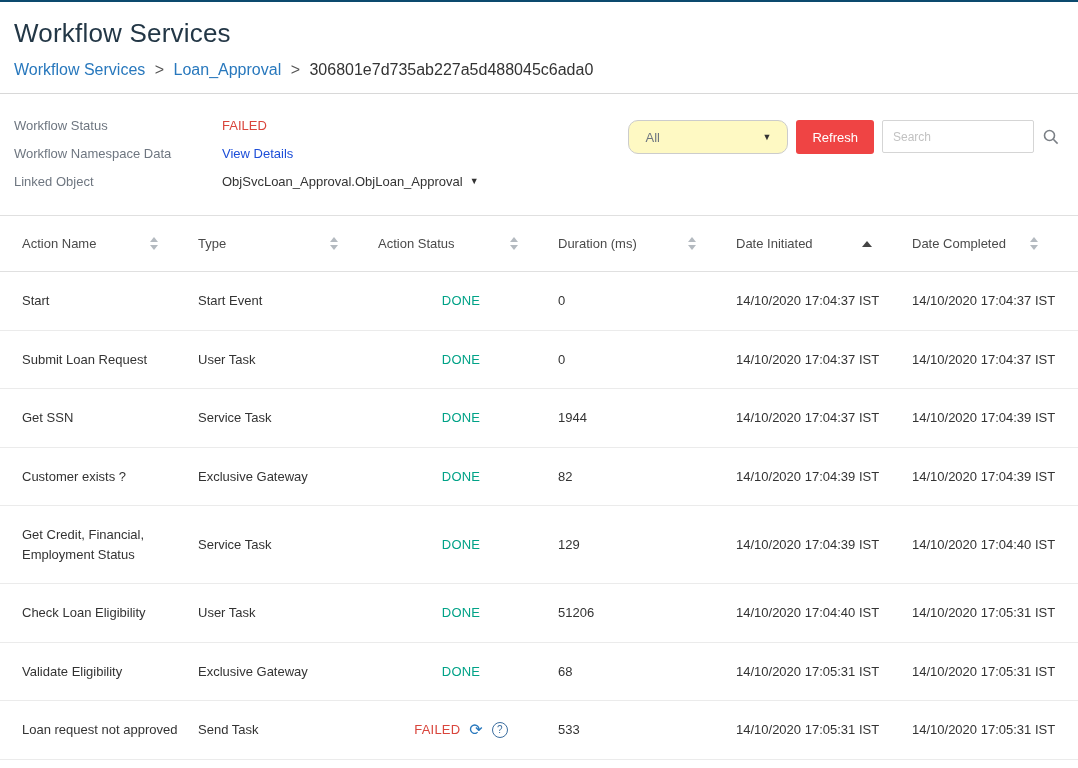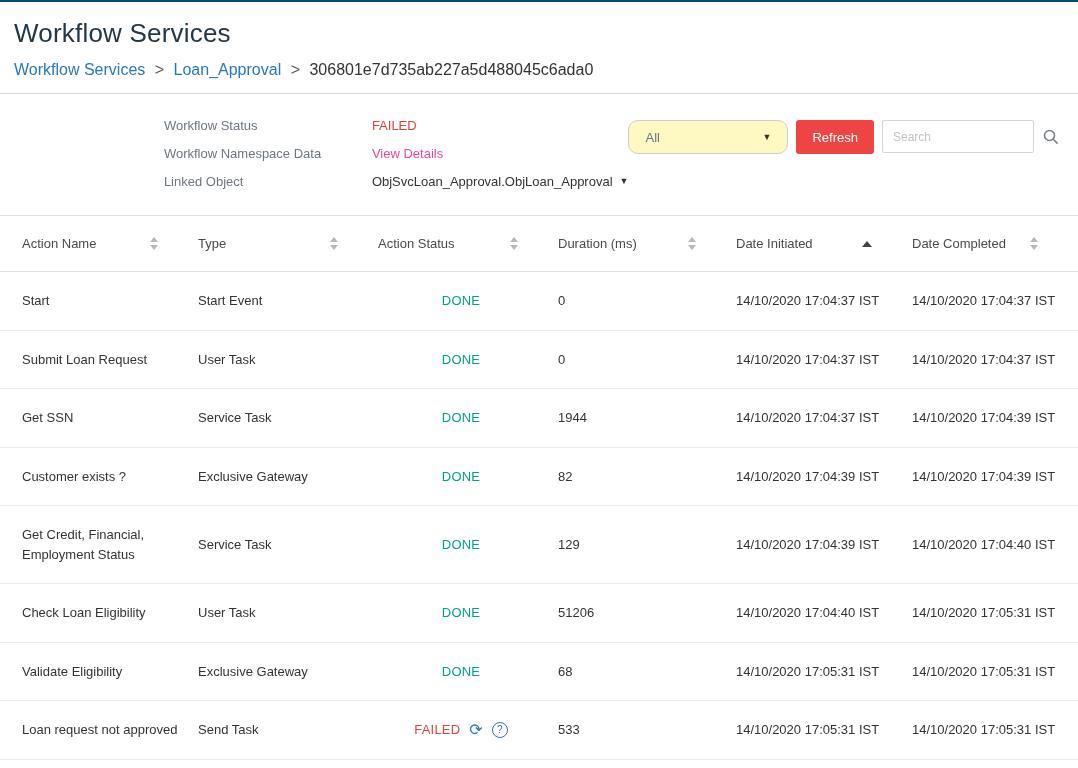--- a/index.html
+++ b/index.html
@@ -18,25 +18,25 @@
     font-size: 26px;
     font-weight: 500;
     color: #233746;
     letter-spacing: 0.2px;
   }
   .breadcrumb { font-size: 16px; color: #333; }
   .breadcrumb a { color: #2878bd; text-decoration: none; cursor: pointer; }
   .breadcrumb .sep { margin: 0 5px; color: #555; }
 
   
-  .info-bar { display: flex; justify-content: flex-end; align-items: flex-start; padding: 24px 10px 26px 14px; }
+  .info-bar { display: flex; justify-content: space-between; align-items: flex-start; padding: 24px 10px 26px 14px; }
   .info-grid { display: grid; grid-template-columns: 208px auto; row-gap: 13px; font-size: 13px; align-items: center; }
   .info-label { color: #6e7680; }
   .status-failed-text { color: #d9453c; }
-  .view-details-link { color: #ec4899; text-decoration: none; cursor: pointer; }
+  .view-details-link { color: #1d4ed8; text-decoration: none; cursor: pointer; }
   .linked-object { color: #333; display: inline-flex; align-items: center; gap: 7px; cursor: pointer; }
   .caret { font-size: 9px; color: #333; line-height: 1; }
 
   .controls { display: flex; align-items: flex-start; gap: 8px; padding-top: 2px; }
   .filter-select {
     width: 160px; height: 34px;
     border: 1px solid #ccc; border-radius: 10px;
     display: flex; align-items: center; justify-content: space-between;
     padding: 0 16px; font-size: 13px; color: #6e7680; cursor: pointer; background: #fef9c3;
   }

